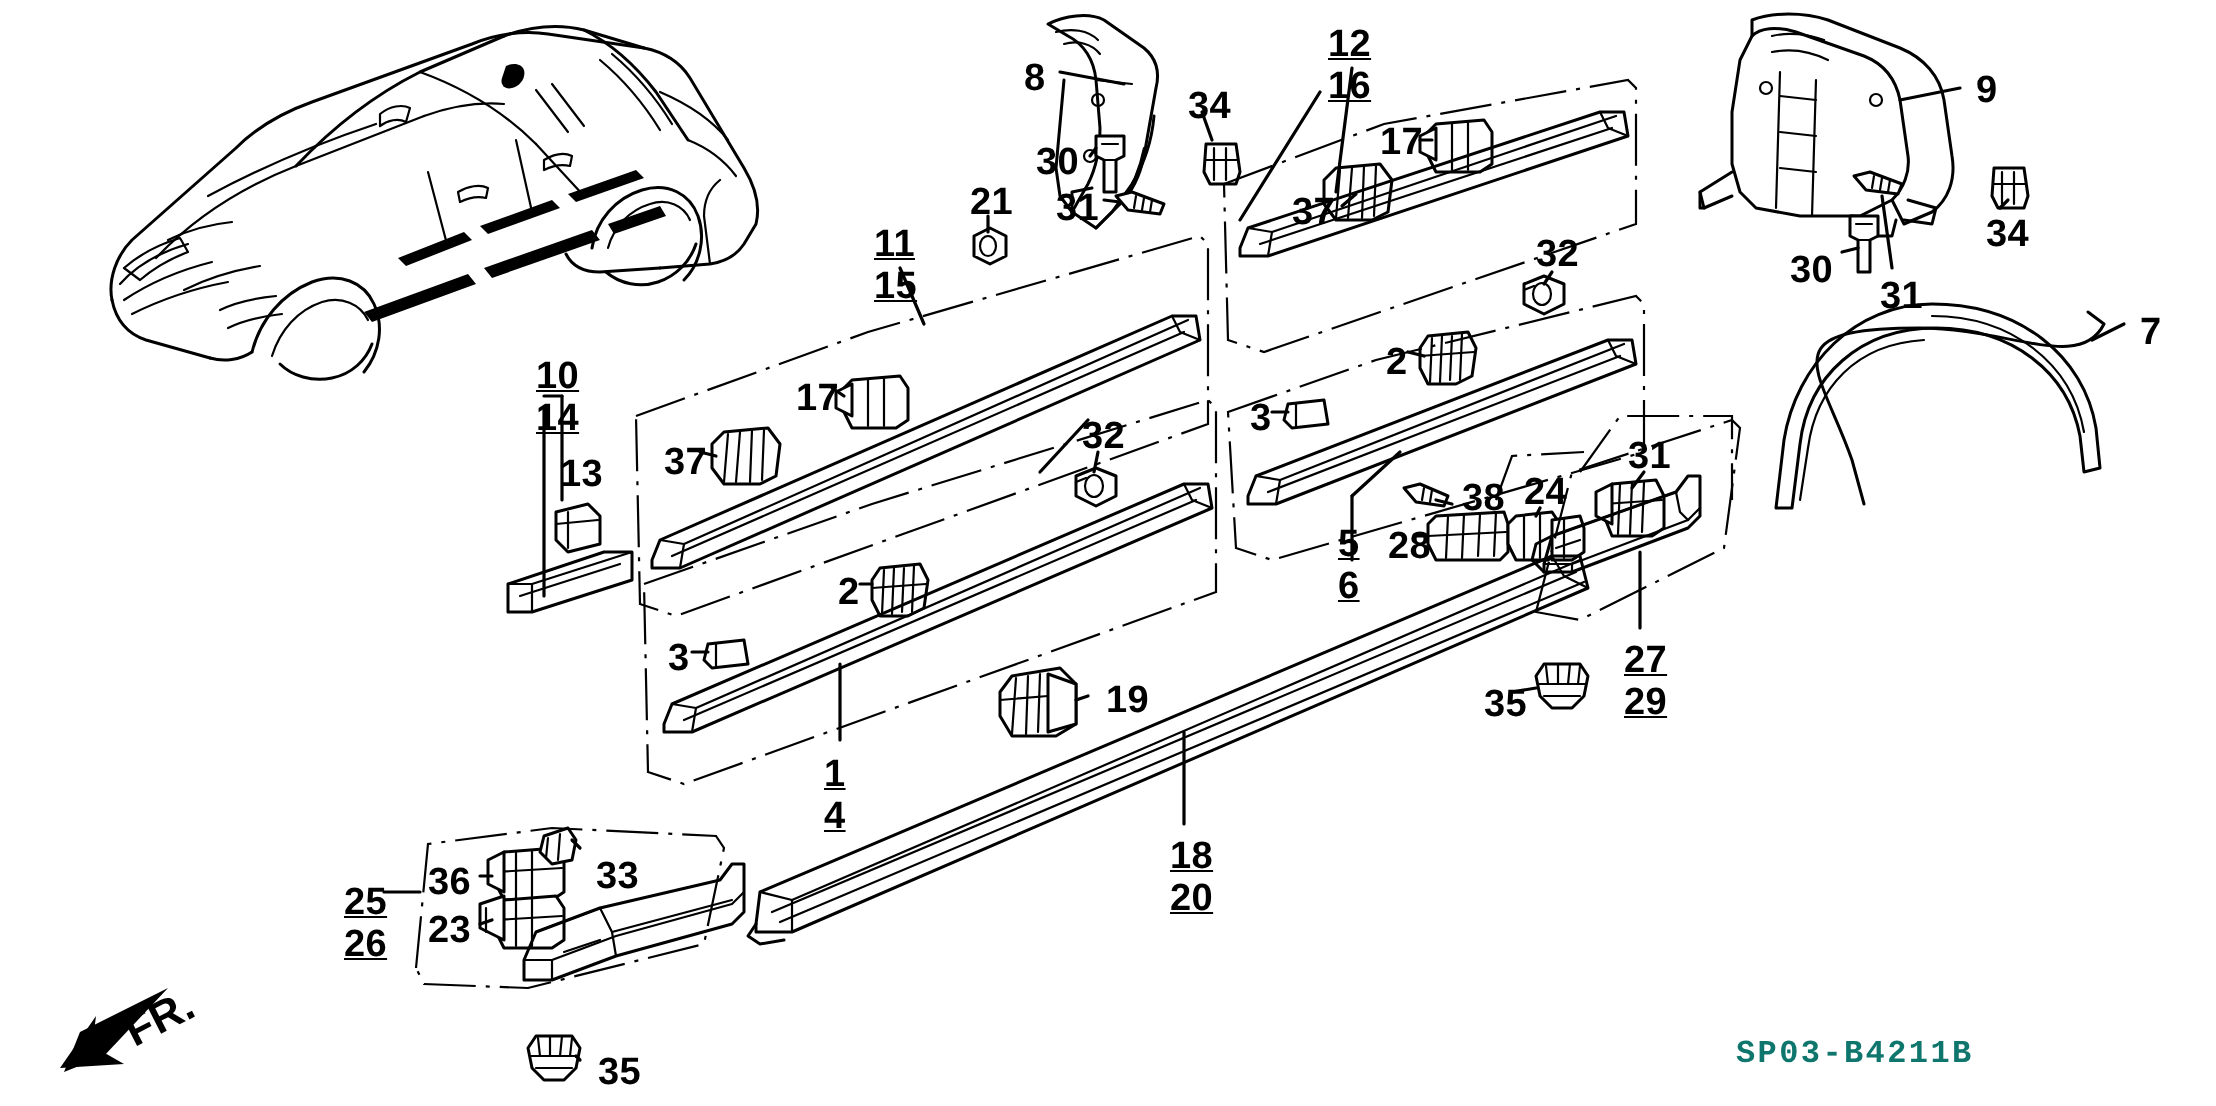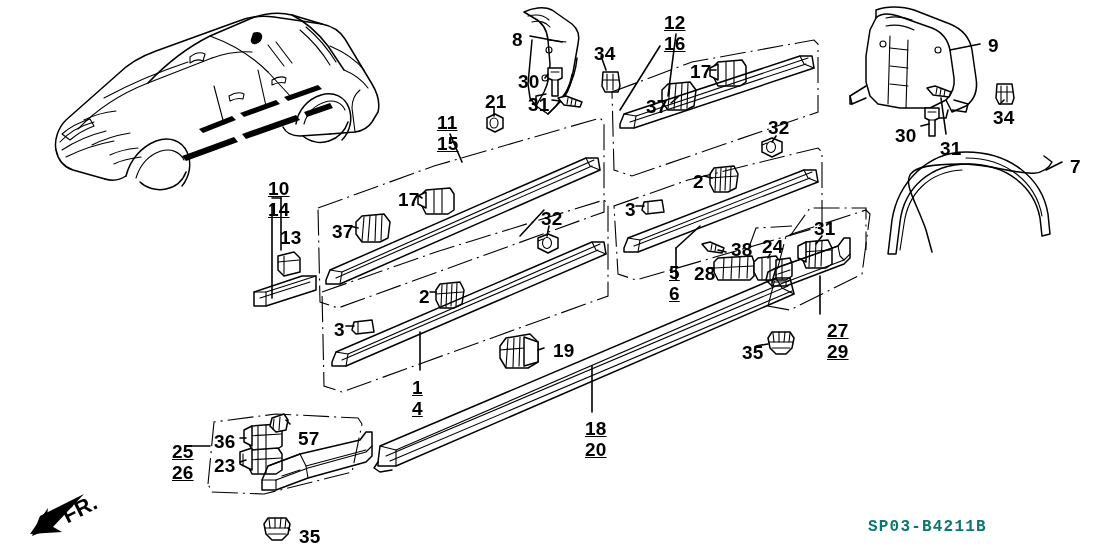--- a/index.html
+++ b/index.html
@@ -474,32 +474,32 @@
       <div class="lbl" style="left: 541px; top: 209px;">32</div>
       <div class="lbl" style="left: 625px; top: 200px;">3</div>
       <div class="lbl" style="left: 814px; top: 219px;">31</div>
       <div class="lbl" style="left: 762px; top: 237px;">24</div>
       <div class="lbl" style="left: 731px; top: 240px;">38</div>
       <div class="lbl" style="left: 694px; top: 264px;">28</div>
       <div class="lbl stack" style="left: 669px; top: 262px;">5
 6</div>
       <div class="lbl" style="left: 419px; top: 287px;">2</div>
       <div class="lbl" style="left: 334px; top: 320px;">3</div>
-      <div class="lbl stack" style="left: 812px; top: 320px; margin-left: 15px;">27
+      <div class="lbl stack" style="left: 812px; top: 320px;">27
 29</div>
       <div class="lbl" style="left: 742px; top: 343px;">35</div>
       <div class="lbl" style="left: 553px; top: 341px;">19</div>
       <div class="lbl stack" style="left: 412px; top: 377px;">1
 4</div>
       <div class="lbl stack" style="left: 585px; top: 418px; text-align: center;">18
 20</div>
       <div class="lbl stack" style="left: 172px; top: 441px; text-align: right;">25
 26</div>
       <div class="lbl" style="left: 214px; top: 432px;">36</div>
-      <div class="lbl" style="left: 298px; top: 429px;">57</div>
+      <div class="lbl" style="left: 298px; top: 429px;">33</div>
       <div class="lbl" style="left: 214px; top: 456px;">23</div>
       <div class="lbl" style="left: 299px; top: 527px;">35</div>
     </div>
 
 <div class="fr" id="fr-text" style="left:70px;top:503px;">FR.</div>
 
 <svg style="position:absolute;left:18px;top:490px;width:70px;height:55px;" viewBox="0 0 70 55">
   <path d="M66 4 L28 34 L30 18 L12 44 L44 42 L30 34 Z" fill="#000"></path>
   <path d="M66 4 L34 38 L14 46 L22 26 Z" fill="#000"></path>
 </svg>

